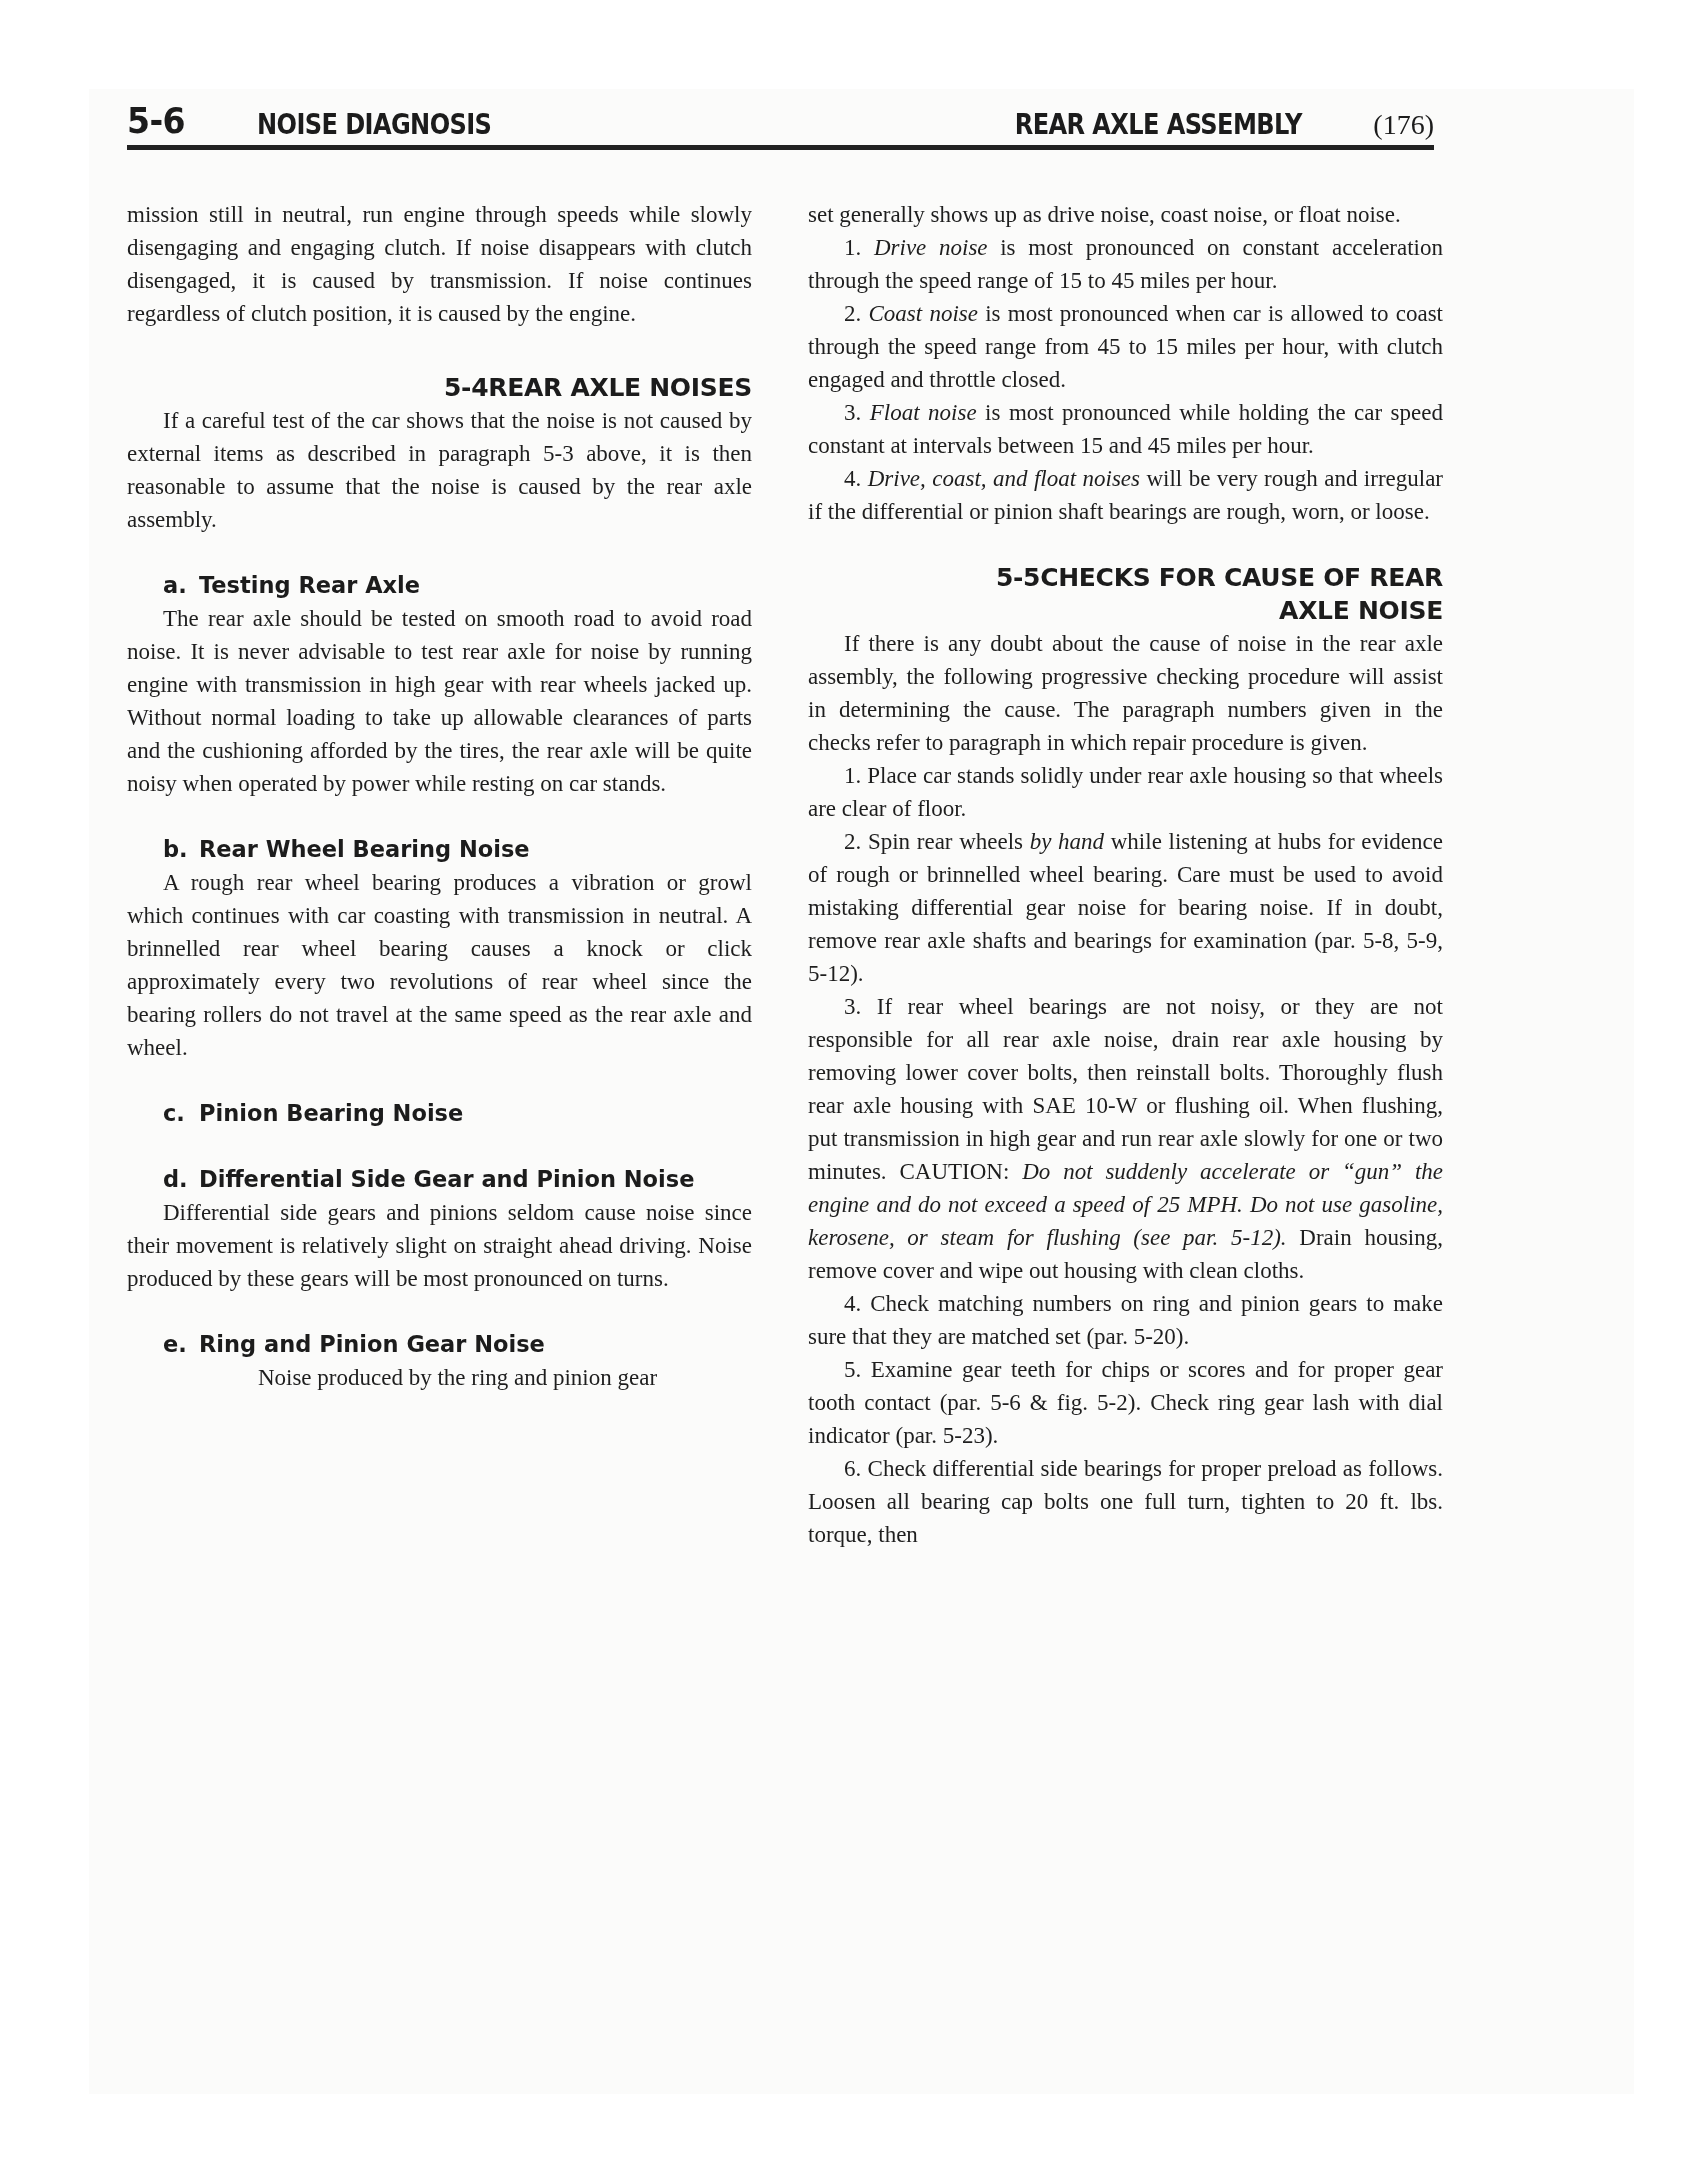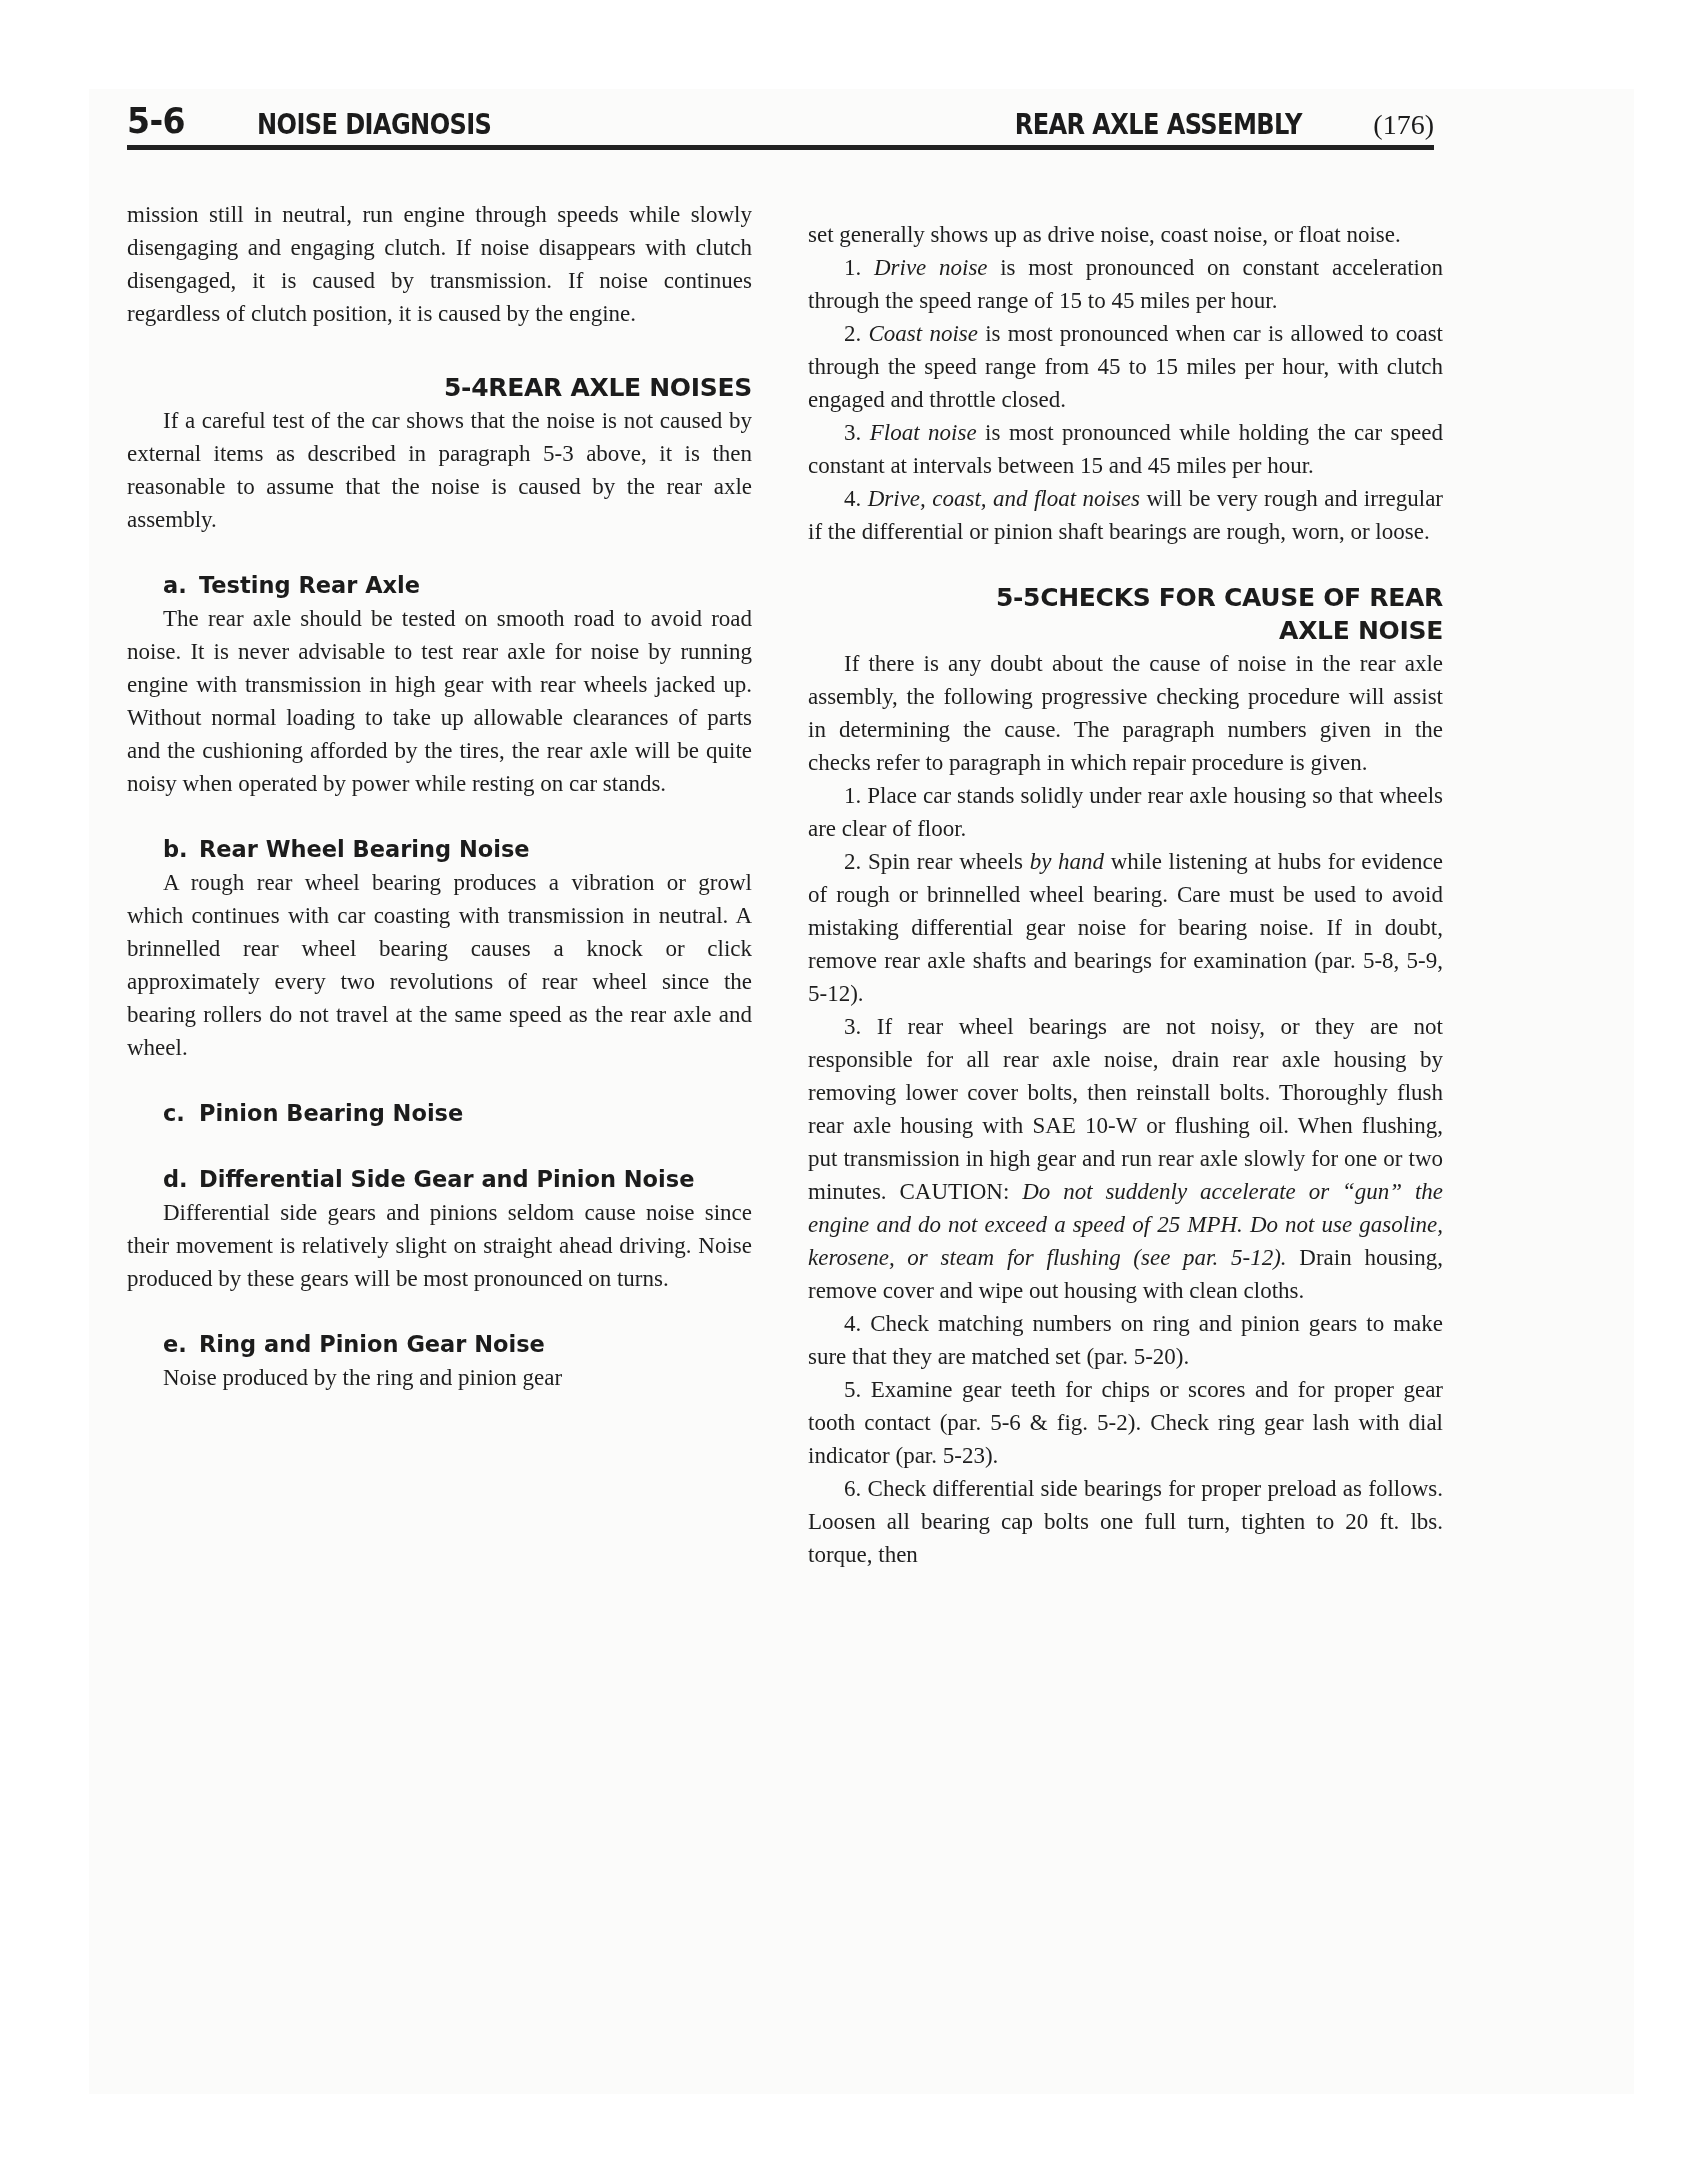--- a/index.html
+++ b/index.html
@@ -19,21 +19,21 @@
     position: absolute; bottom: 4px; font-family: "DejaVu Sans", "Liberation Sans", sans-serif;
     font-weight: bold; color: #1c1c1c; letter-spacing: -0.7px;
   }
   .h-num { left: 0; font-size: 36px; transform: scaleX(0.92); transform-origin: left bottom; }
   .h-title { left: 130px; font-size: 28px; transform: scaleX(0.86); transform-origin: left bottom; }
   .h-right { right: 132px; font-size: 28px; transform: scaleX(0.86); transform-origin: right bottom; }
   .h-page { right: 0; font-family: "Liberation Serif", serif; font-weight: normal; font-size: 28px; letter-spacing: 0; }
 
   .col { position: absolute; top: 198px; }
   .col-left { left: 127px; width: 625px; }
-  .col-right { left: 808px; width: 635px; margin-top: 20px; }
+  .col-right { left: 808px; width: 635px; }
 
   p, .item {
     margin: 0; font-size: 23px; line-height: 33px; text-align: justify;
   }
   .indent { text-indent: 36px; }
   .sec-head {
     font-family: "DejaVu Sans", "Liberation Sans", sans-serif; font-weight: bold;
     font-size: 25px; line-height: 33px; color: #1c1c1c; letter-spacing: -0.3px;
     margin: 0;
     text-align: right;
@@ -78,21 +78,21 @@
 
   <div class="gap-md"></div>
   <h3 class="sub-head"><span class="letter">c.</span><span>Pinion Bearing Noise</span></h3>
 
   <div class="gap-md"></div>
   <h3 class="sub-head"><span class="letter">d.</span><span>Differential Side Gear and Pinion Noise</span></h3>
   <p class="indent">Differential side gears and pinions seldom cause noise since their movement is relatively slight on straight ahead driving. Noise produced by these gears will be most pronounced on turns.</p>
 
   <div class="gap-md"></div>
   <h3 class="sub-head"><span class="letter">e.</span><span>Ring and Pinion Gear Noise</span></h3>
-  <p class="indent" style="text-align:left">Noise produced by the ring and pinion gear</p>
+  <p class="indent" style="text-align:center">Noise produced by the ring and pinion gear</p>
 </div>
 
 <div class="col col-right">
   <p>set generally shows up as drive noise, coast noise, or float noise.</p>
 
   <p class="item indent"><span>1.</span> <em>Drive noise</em><span> is most pronounced on constant acceleration through the speed range of 15 to 45 miles per hour.</span></p>
   <p class="item indent"><span>2.</span> <em>Coast noise</em><span> is most pronounced when car is allowed to coast through the speed range from 45 to 15 miles per hour, with clutch engaged and throttle closed.</span></p>
   <p class="item indent"><span>3.</span> <em>Float noise</em><span> is most pronounced while holding the car speed constant at intervals between 15 and 45 miles per hour.</span></p>
   <p class="item indent"><span>4.</span> <em>Drive, coast, and float noises</em><span> will be very rough and irregular if the differential or pinion shaft bearings are rough, worn, or loose.</span></p>
 

